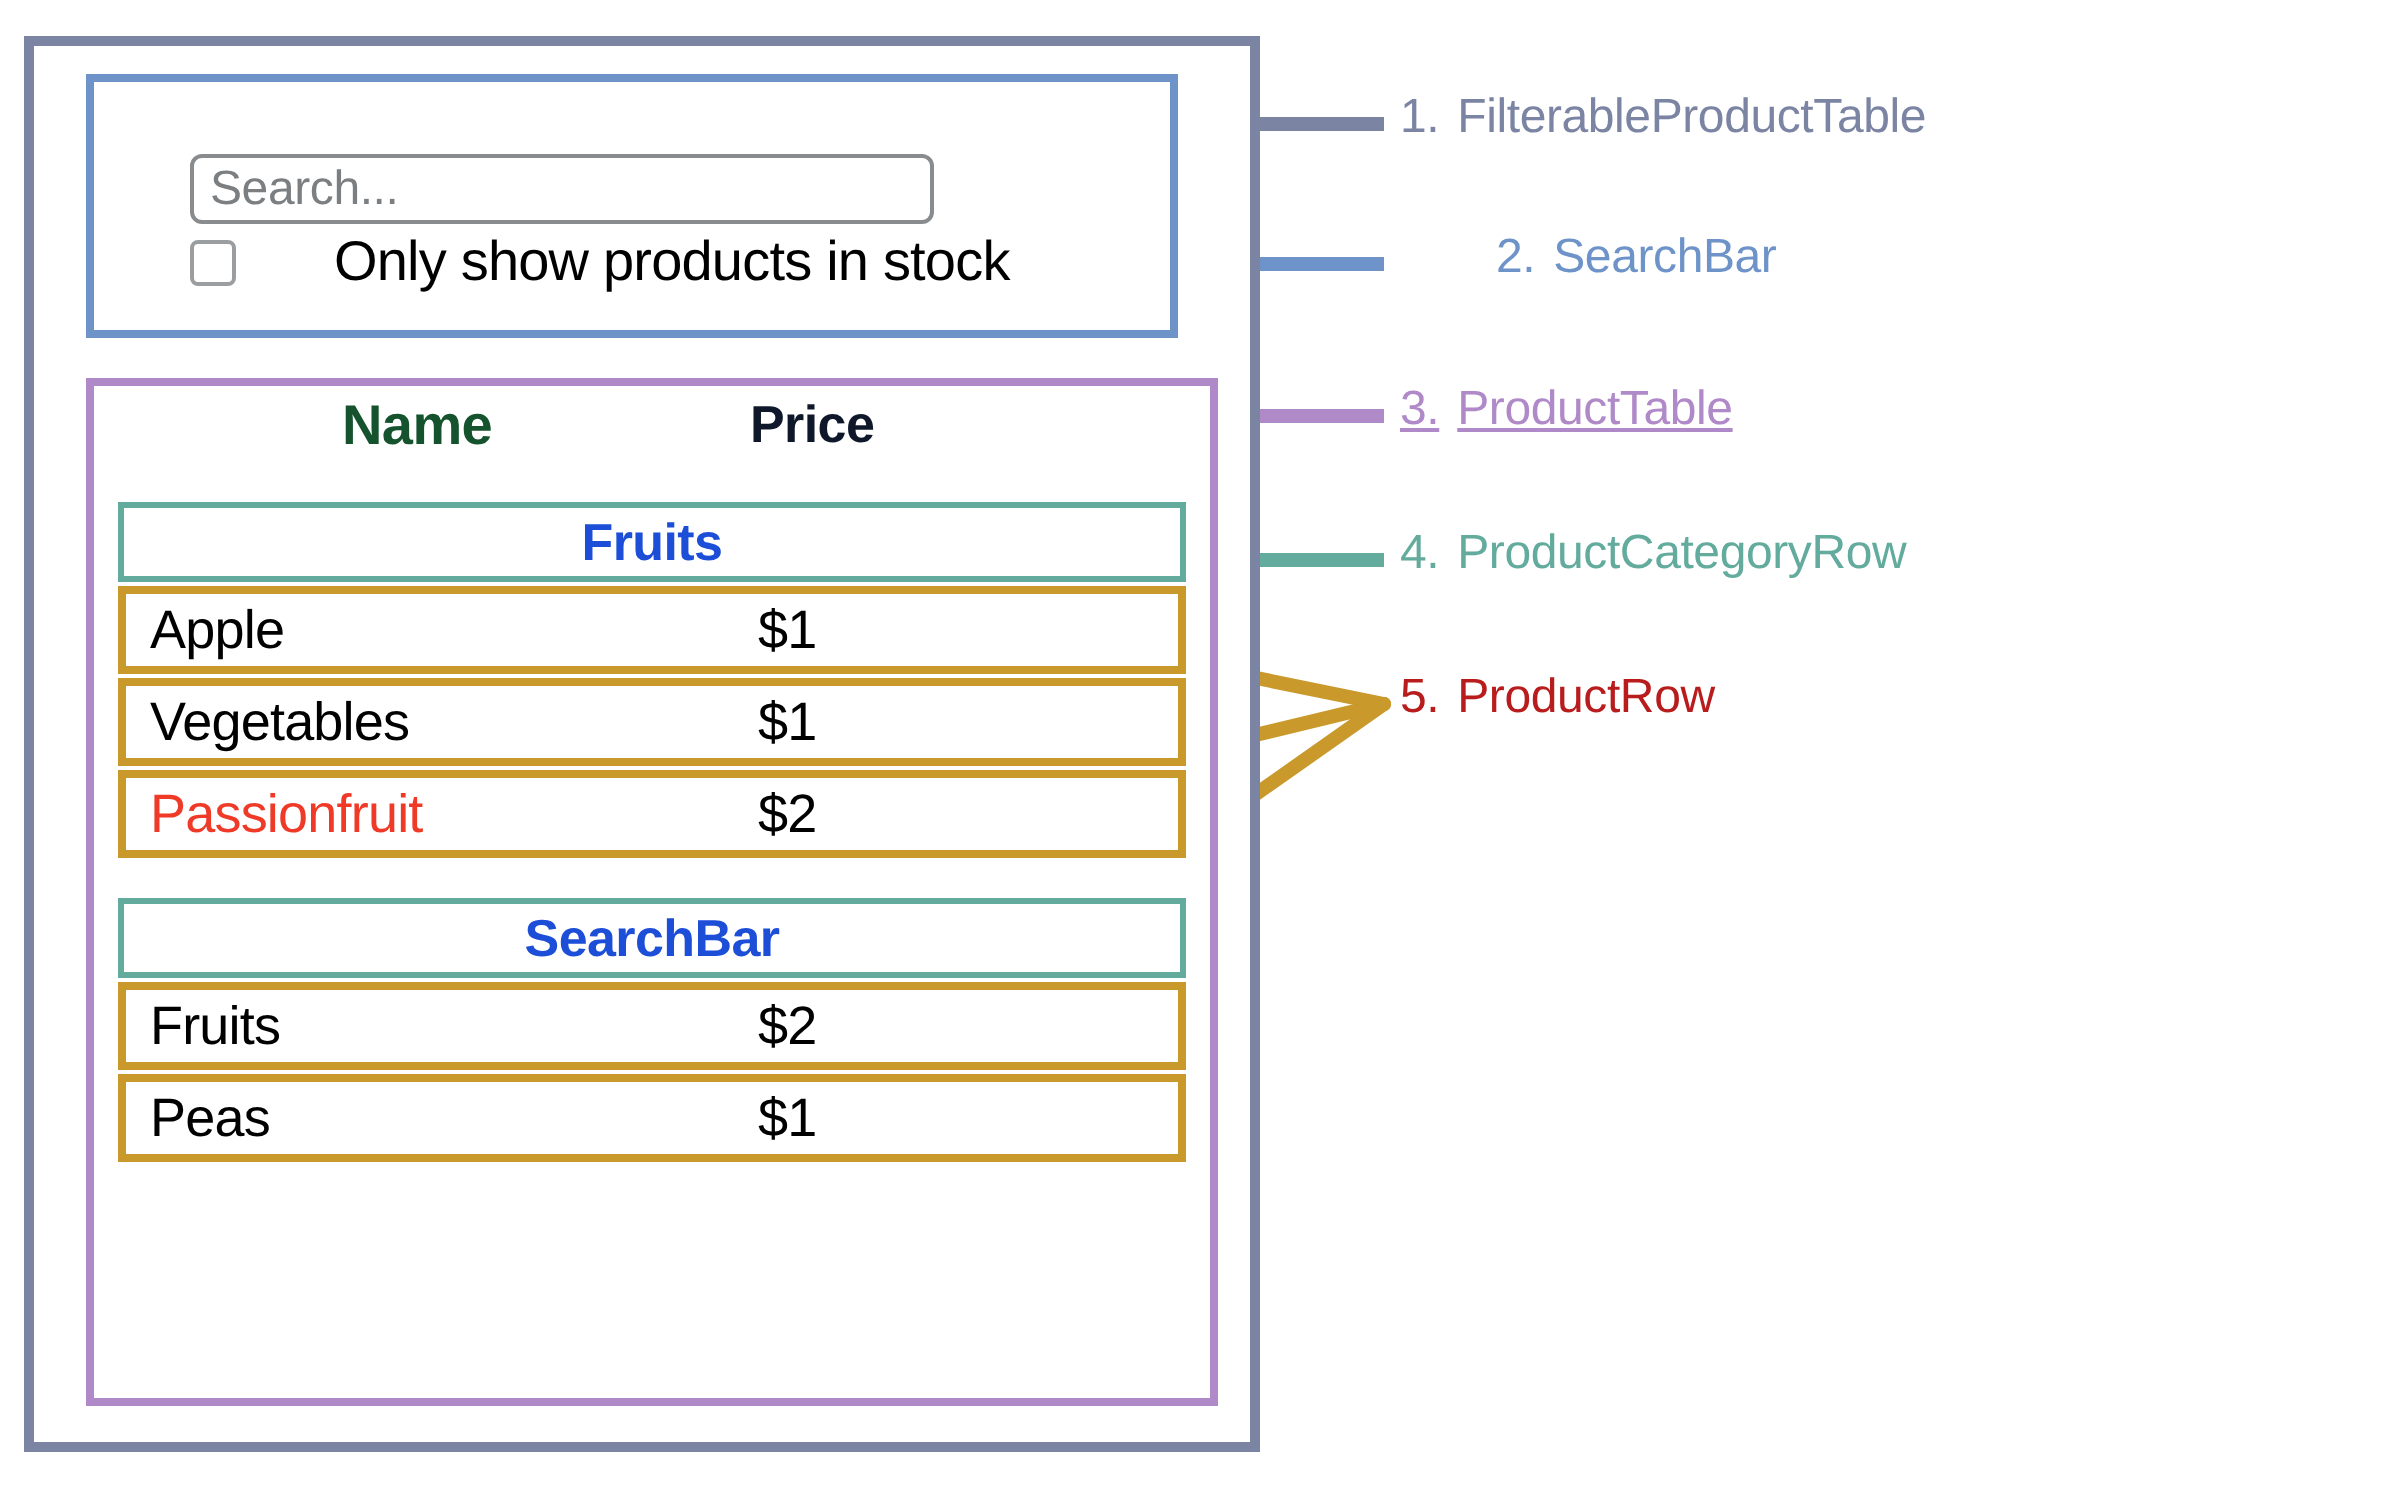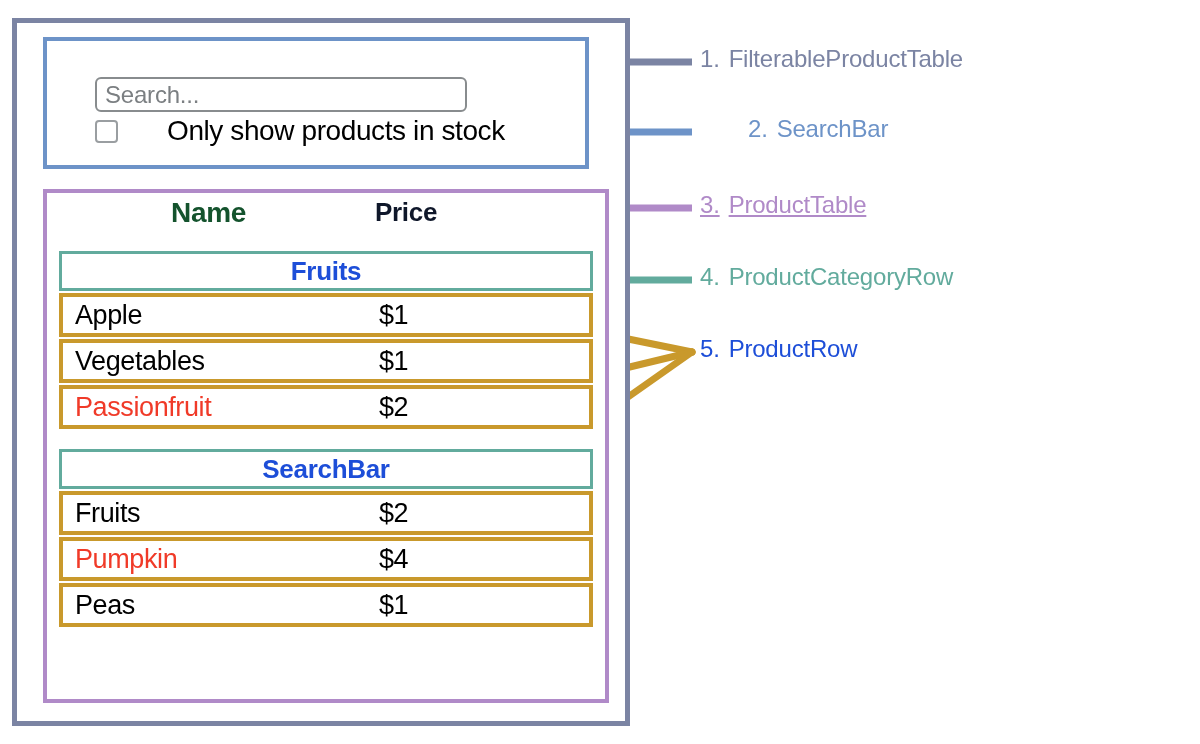--- a/index.html
+++ b/index.html
@@ -215,24 +215,20 @@
 
         <div class="cat-row">
           <span class="cat-label">SearchBar</span>
         </div>
 
         <div class="prod-row">
           <span class="pname">Fruits</span>
           <span class="pprice">$2</span>
         </div>
         <div class="prod-row">
-          <span class="pname oos">Pumpkin</span>
-          <span class="pprice">$4</span>
-        </div>
-        <div class="prod-row">
           <span class="pname">Peas</span>
           <span class="pprice">$1</span>
         </div>
 
       </div>
     </div>
   </div>
 
   <div class="legend-item" style="left:700px;top:47px;color:#7b84a3;">
     <span class="legend-num">1.</span><span>FilterableProductTable</span>
@@ -243,17 +239,17 @@
   </div>
 
   <div class="legend-item" style="left:700px;top:193px;color:#b08ac8;text-decoration:underline;">
     <span class="legend-num">3.</span><span>ProductTable</span>
   </div>
 
   <div class="legend-item" style="left:700px;top:265px;color:#62ab9d;">
     <span class="legend-num">4.</span><span>ProductCategoryRow</span>
   </div>
 
-  <div class="legend-item" style="left:700px;top:337px;color:#1d4ed8;">
+  <div class="legend-item" style="left:700px;top:337px;color:#b91c1c;">
     <span class="legend-num">5.</span><span>ProductRow</span>
   </div>
 
 </div>
 
 </body></html>

